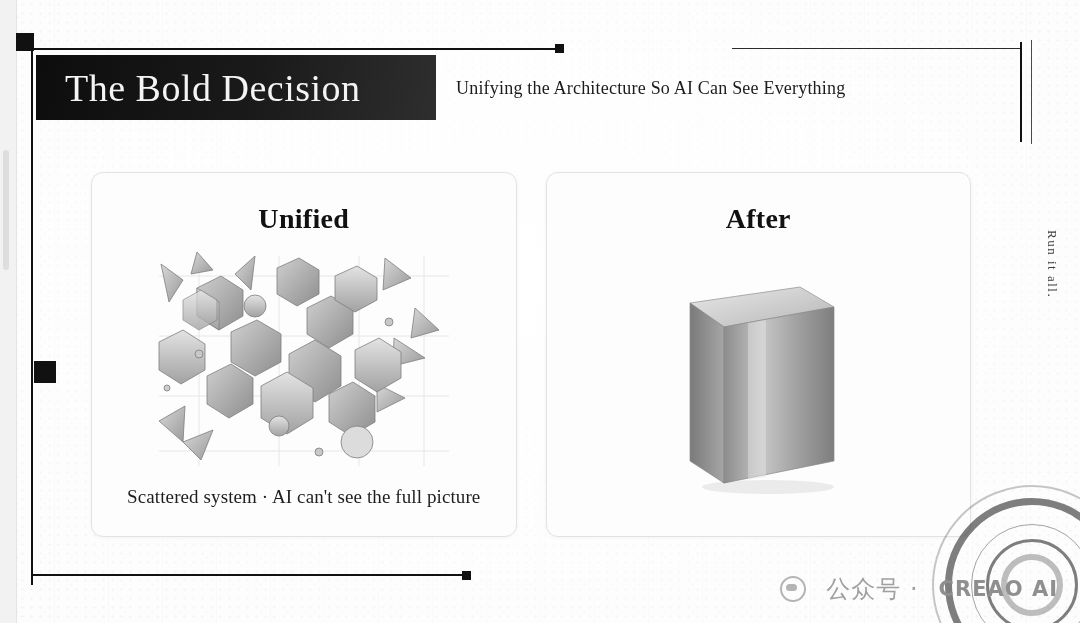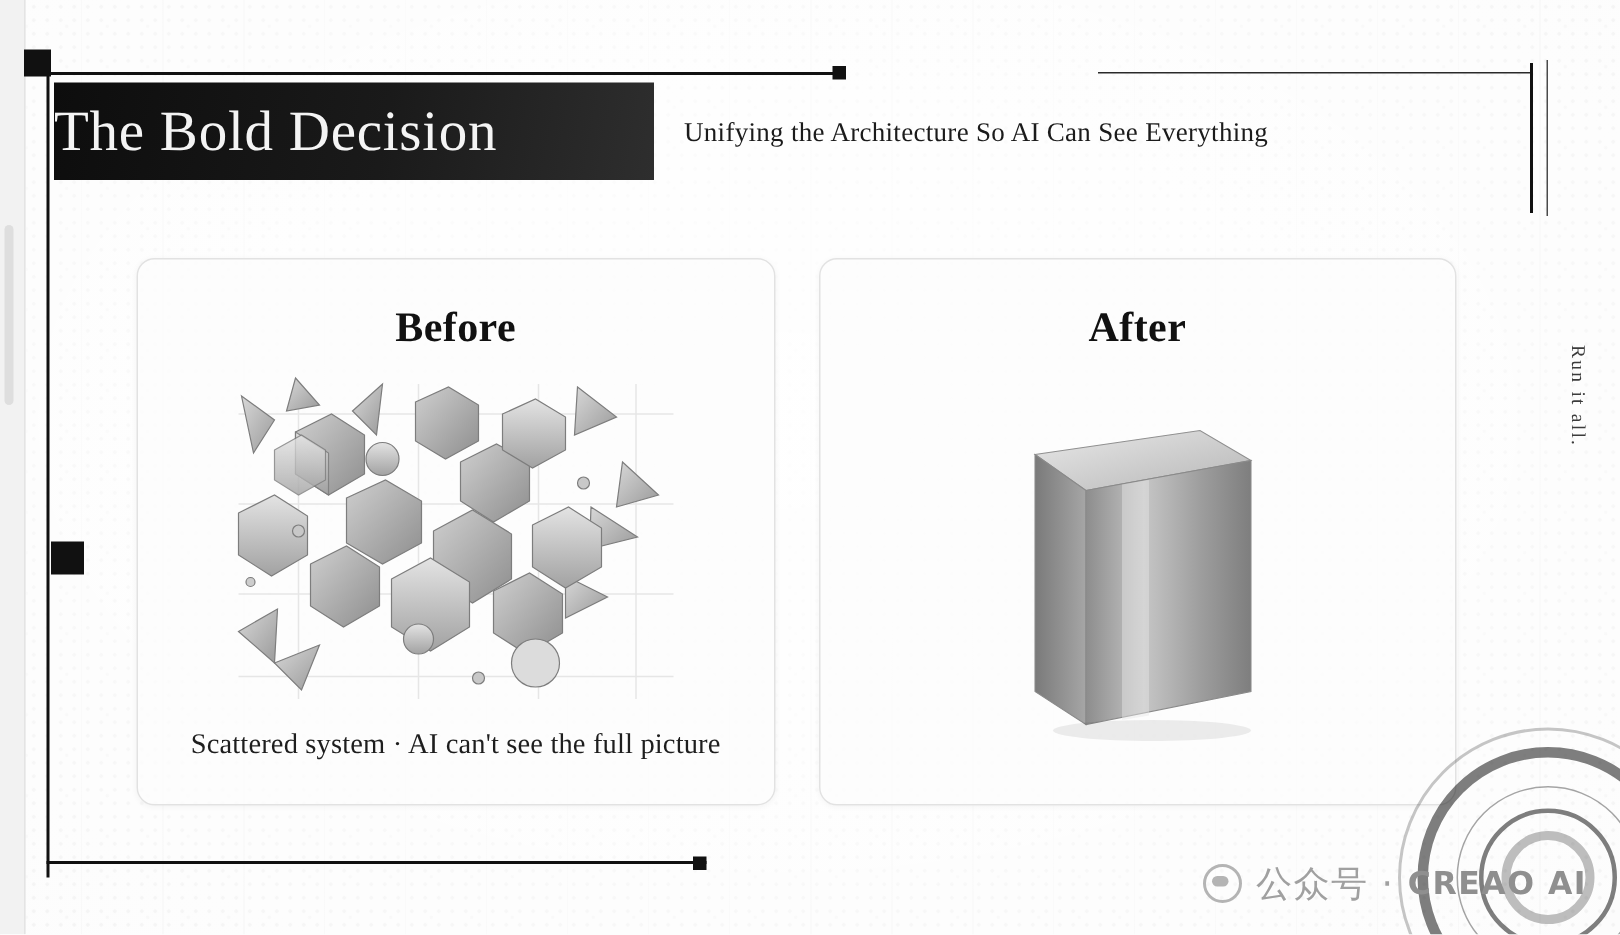--- a/index.html
+++ b/index.html
@@ -110,20 +110,21 @@
     left: 36px; top: 55px;
     width: 400px; height: 65px;
     background: linear-gradient(100deg, #0d0d0d 0%, #1a1a1a 55%, #2e2e2e 100%);
     display: flex;
     align-items: center;
   }
   .title-text {
     color: #f4f4f4;
     font-size: 38px;
     letter-spacing: .5px;
+    padding-left: 29px;
     font-weight: 400;
     white-space: nowrap;
   }
   .subtitle {
     position: absolute;
     left: 456px; top: 78px;
     font-size: 18px;
     color: #1b1b1b;
     letter-spacing: .2px;
     white-space: nowrap;
@@ -203,21 +204,21 @@
   .ring.r4 { width: 86px; height: 86px; border-color: rgba(0,0,0,0.5); border-width: 3px; }
   .ring.r5 { width: 50px; height: 50px; border-color: rgba(0,0,0,0.25); border-width: 6px; }
 
   
   .watermark {
     position: absolute;
     right: 22px;
     bottom: 18px;
     display: flex;
     align-items: center;
-    gap: 9px;
+    gap: 20px;
     color: #9a9a9a;
   }
   .wm-icon {
     width: 22px; height: 22px;
     border-radius: 50%;
     border: 2px solid #b4b4b4;
     position: relative;
   }
   .wm-icon::after {
     content: "";
@@ -270,21 +271,21 @@
     <div class="title-text">The Bold Decision</div>
   </div>
 
   <div class="subtitle">Unifying the Architecture So AI Can See Everything</div>
 
   <div class="vertical-note">Run it all.</div>
 
   <div class="cards">
 
     <div class="card">
-      <div class="card-title">Before</div>
+      <div class="card-title">Unified</div>
       <div class="card-art">
         <svg width="330" height="230" viewBox="0 0 330 230" aria-hidden="true">
           <defs>
             <linearGradient id="gfacet" x1="0" y1="0" x2="1" y2="1">
               <stop offset="0%" stop-color="#cfcfcf"></stop>
               <stop offset="100%" stop-color="#8e8e8e"></stop>
             </linearGradient>
             <linearGradient id="gfacet2" x1="0" y1="0" x2="0" y2="1">
               <stop offset="0%" stop-color="#e3e3e3"></stop>
               <stop offset="100%" stop-color="#a2a2a2"></stop>

